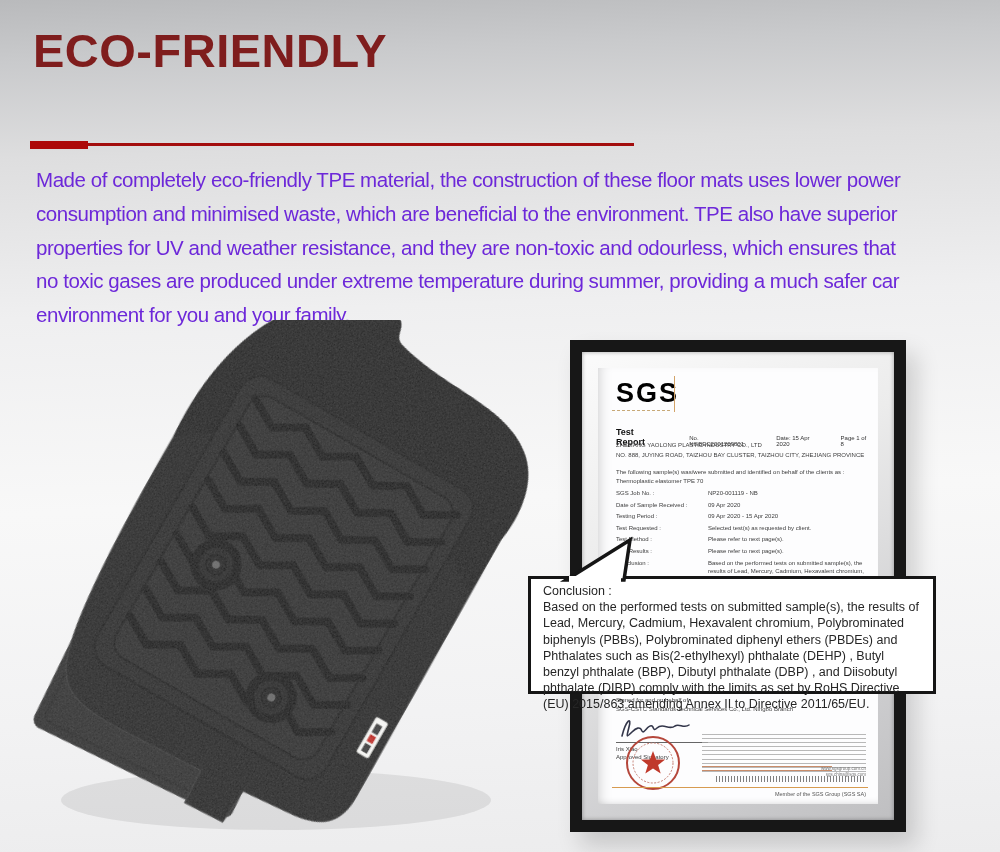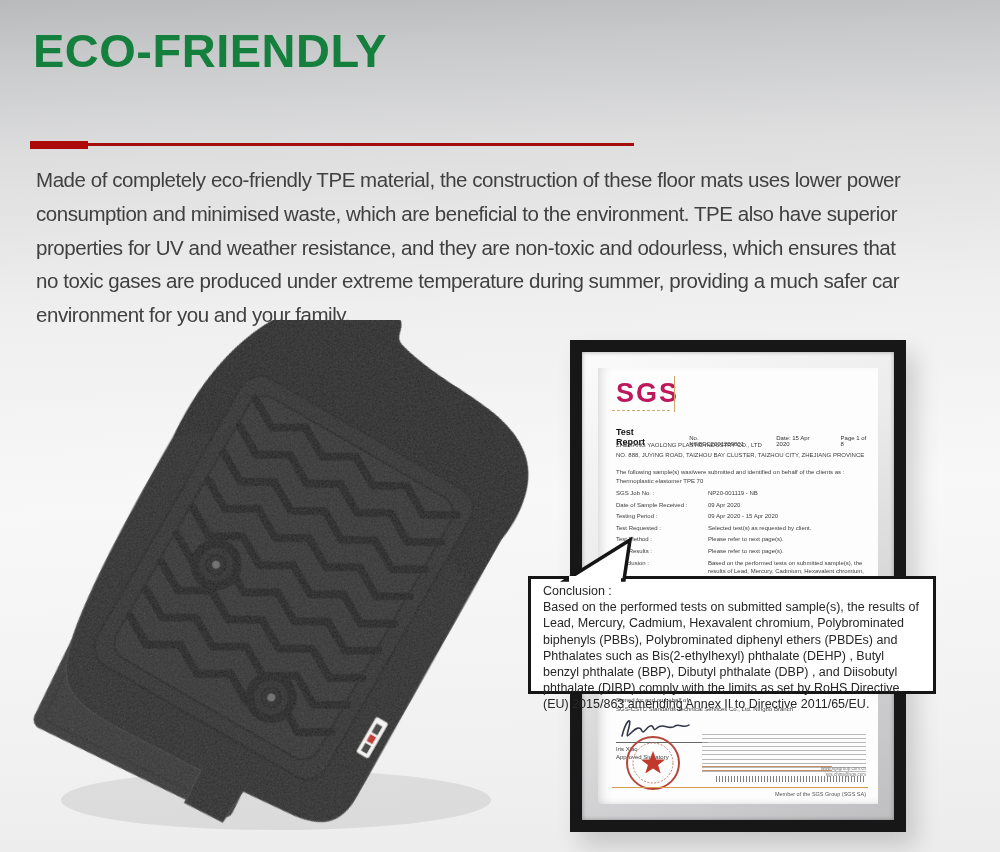--- a/index.html
+++ b/index.html
@@ -2,41 +2,41 @@
 <html><head>
 <meta charset="utf-8">
 <style>
   html,body{margin:0;padding:0;}
   body{
     width:1000px;height:852px;position:relative;overflow:hidden;
     font-family:"Liberation Sans",sans-serif;
     background:linear-gradient(178deg,#b9babc 0%,#c9cacc 7%,#dededf 18%,#efeff0 36%,#f8f8f8 58%,#f2f2f3 82%,#ececed 100%);
   }
   
-  .title{position:absolute;left:33px;top:22px;color:#15803d;font-weight:bold;
+  .title{position:absolute;left:33px;top:22px;color:#7f1d1d;font-weight:bold;
          font-size:47px;line-height:57px;letter-spacing:.5px;}
   .rule-thick{position:absolute;left:30px;top:141px;width:58px;height:8px;background:#ad0909;}
   .rule-thin{position:absolute;left:88px;top:143px;width:546px;height:3px;background:#a30d0d;}
   
   .desc{position:absolute;left:36px;top:163px;width:942px;
         font-size:20.5px;line-height:33.8px;letter-spacing:-.45px;
-        color:#404040;white-space:pre-line;}
+        color:#6d28d9;white-space:pre-line;}
   
   .mat-svg{position:absolute;left:26px;top:320px;}
   
   .frame{position:absolute;left:570px;top:340px;width:336px;height:492px;
          background:#171717;padding:12px;box-sizing:border-box;
          box-shadow:10px 14px 22px rgba(0,0,0,.16);}
   .bevel{width:100%;height:100%;box-sizing:border-box;padding:16px;
          background:linear-gradient(150deg,#fbfbfb 0%,#ececec 35%,#cfcfd1 75%,#bfbfc1 100%);
          box-shadow:inset 0 0 4px rgba(0,0,0,.35);}
   .paper{position:relative;width:100%;height:100%;background:#fdfdfe;overflow:hidden;
          box-shadow:inset 10px 0 14px -10px rgba(0,0,0,.22), inset 0 -6px 10px -8px rgba(0,0,0,.2);}
   .sgs-logo{position:absolute;left:18px;top:10px;font-size:27px;font-weight:bold;
-            color:#be185d;letter-spacing:2px;}
+            color:#000000;letter-spacing:2px;}
   .logo-hline{position:absolute;left:14px;top:42px;width:58px;border-top:1px dashed #c8a977;}
   .logo-vline{position:absolute;left:76px;top:8px;height:36px;border-left:1px solid #d2a368;}
   .hdr-row{position:absolute;left:18px;right:8px;top:59px;display:flex;align-items:flex-end;}
   .hdr-title{font-size:9px;font-weight:bold;color:#111;}
   .hdr-item{font-size:6px;color:#333;}
   .hdr-no{margin-left:26px;} .hdr-date{margin-left:24px;} .hdr-page{margin-left:18px;}
   .company{position:absolute;left:18px;top:72px;font-size:6px;line-height:10px;color:#3d3d3d;}
   .intro{position:absolute;left:18px;right:14px;top:100px;font-size:6px;line-height:8.6px;color:#3d3d3d;}
   .details{position:absolute;left:18px;right:8px;top:121px;}
   .drow{display:flex;margin-bottom:3.2px;}

